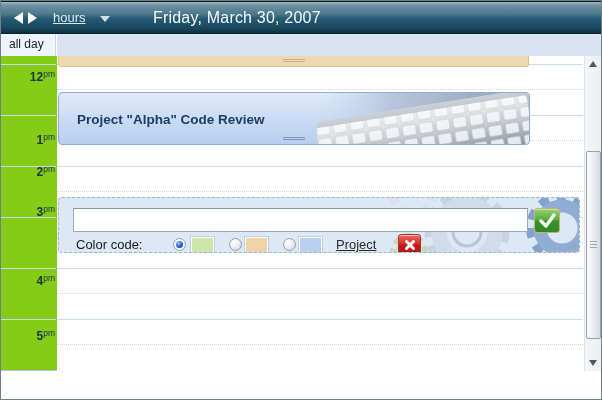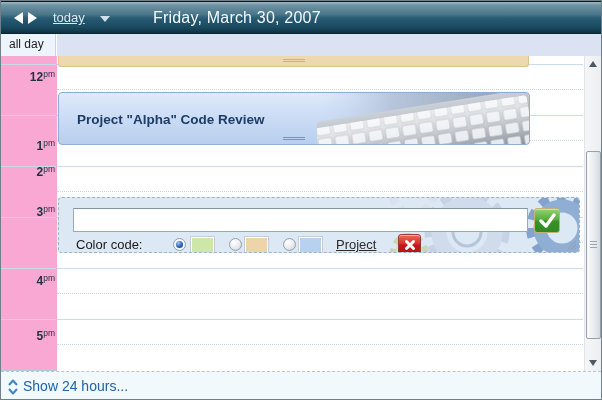--- a/index.html
+++ b/index.html
@@ -16,21 +16,21 @@
   .today-link { position:absolute; left:52px; top:8px; font-size:13px; color:#d9e9f2; text-decoration:underline; cursor:pointer; }
   .dd-arrow { position:absolute; left:99px; top:14px; width:0; height:0; border-left:5px solid transparent; border-right:5px solid transparent; border-top:6px solid #cfe0ea; cursor:pointer; }
   .date-title { position:absolute; left:152px; top:7px; font-size:16px; color:#f4f9fc; letter-spacing:.2px;text-align:center; }
 
   
   .allday-label { position:absolute; left:0; top:33px; width:55px; height:22px; background:#edf4fb; border-right:1px solid #c9d4e4; font-size:12px; color:#1c1c1c; line-height:21px; padding-left:8px; }
   .allday-area { position:absolute; left:56px; top:33px; width:544px; height:22px; background:#dbe2f2; }
 
   
   .main { position:absolute; left:0; top:55px; width:600px; height:315px; background:#fff; }
-  .timecol { position:absolute; left:0; top:0; width:62px; height:315px; background:#f9a8d4; border-right:1px solid #cfdce9; border-bottom:1px solid #aaccdd; }
+  .timecol { position:absolute; left:0; top:0; width:62px; height:315px; background:#84cc16; border-right:1px solid #cfdce9; border-bottom:1px solid #aaccdd; }
   .tc-line { position:absolute; left:0; width:55px; height:1px; background:#c9d9ea; }
   .time-label { position:absolute; right:7px; color:#223240; white-space:nowrap; }
   .time-label .h { font-size:12px; font-weight:bold; }
   .time-label .m { font-size:8.5px; position:relative; top:-4px; }
   .grid { position:absolute; left:56px; top:0; width:526px; height:315px; background:#fff; }
   .g-hour { position:absolute; left:0; width:100%; height:1px; background:#ccdbeb; }
   .g-half { position:absolute; left:0; width:100%; height:0; border-top:1px dotted #c8d8ea; }
 
   
   .grip-h { position:absolute; left:50%; transform:translateX(-50%); width:22px; height:5px; cursor:ns-resize; }
@@ -86,39 +86,39 @@
   .updown-icon { position:absolute; left:6px; top:7px; }
 </style>
 </head>
 <body>
 
 <div class="window">
 
   <div class="header">
     <div class="nav-tri nav-back"></div>
     <div class="nav-tri nav-fwd"></div>
-    <span class="today-link">today</span>
+    <span class="today-link">hours</span>
     <div class="dd-arrow"></div>
     <div class="date-title">Friday, March 30, 2007</div>
   </div>
 
   <div class="allday-label">all day</div>
   <div class="allday-area"></div>
 
   <div class="main">
 
     <div class="timecol">
       <div class="tc-line" style="top:8px"></div>
       <div class="tc-line" style="top:59px"></div>
       <div class="tc-line" style="top:110px"></div>
       <div class="tc-line" style="top:161px"></div>
       <div class="tc-line" style="top:212px"></div>
       <div class="tc-line" style="top:263px"></div>
       <div class="time-label" style="top:11px"><span class="h">12</span><span class="m">pm</span></div>
-      <div class="time-label" style="top:80px"><span class="h">1</span><span class="m">pm</span></div>
+      <div class="time-label" style="top:74px"><span class="h">1</span><span class="m">pm</span></div>
       <div class="time-label" style="top:106px"><span class="h">2</span><span class="m">pm</span></div>
       <div class="time-label" style="top:146px"><span class="h">3</span><span class="m">pm</span></div>
       <div class="time-label" style="top:215px"><span class="h">4</span><span class="m">pm</span></div>
       <div class="time-label" style="top:270px"><span class="h">5</span><span class="m">pm</span></div>
     </div>
 
     <div class="grid">
       <div class="g-hour" style="top:8px"></div>
       <div class="g-hour" style="top:59px"></div>
       <div class="g-hour" style="top:110px"></div>
@@ -217,21 +217,14 @@
         </div>
       <div class="sb-thumb">
           <div class="grip"></div>
         </div>
       <div class="sb-btn sb-down">
           <div class="tri"></div>
         </div>
     </div>
   </div>
 
-  <div class="footer">
-    <svg class="updown-icon" width="12" height="16" viewBox="0 0 12 16">
-      <path d="M2 6 L6 1.5 L10 6" fill="none" stroke="#3e86c6" stroke-width="2" stroke-linejoin="round"></path>
-      <path d="M2 10 L6 14.5 L10 10" fill="none" stroke="#3e86c6" stroke-width="2" stroke-linejoin="round"></path>
-    </svg>
-    <span class="show-hours">Show 24 hours...</span>
-  </div>
 
 </div>
 
 </body></html>

